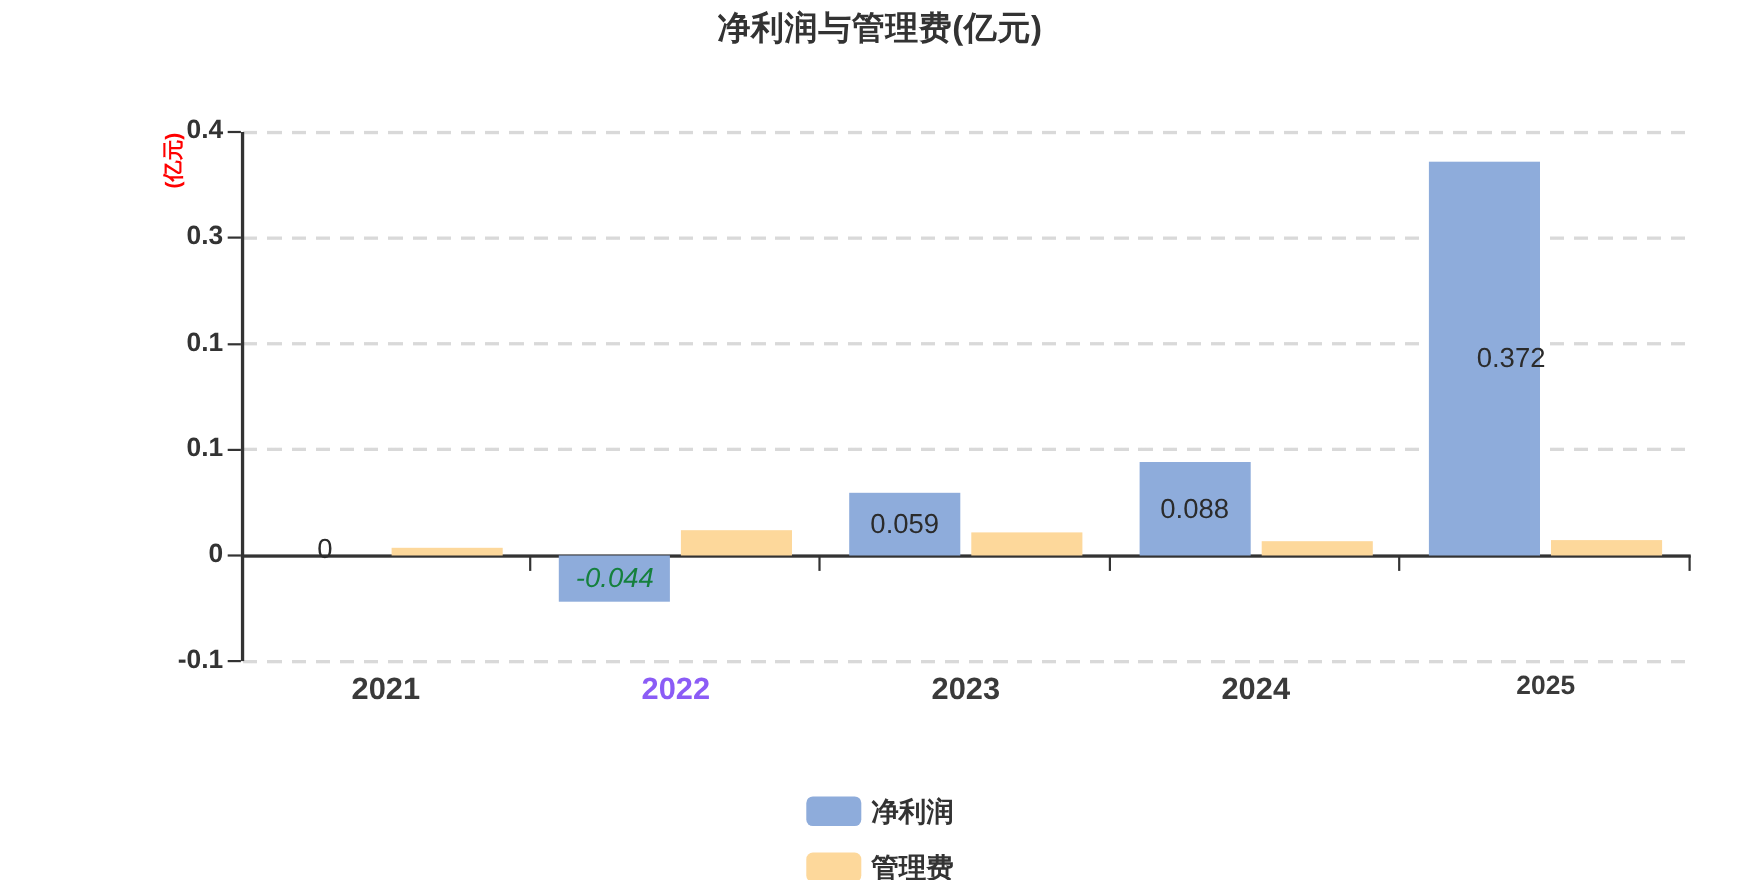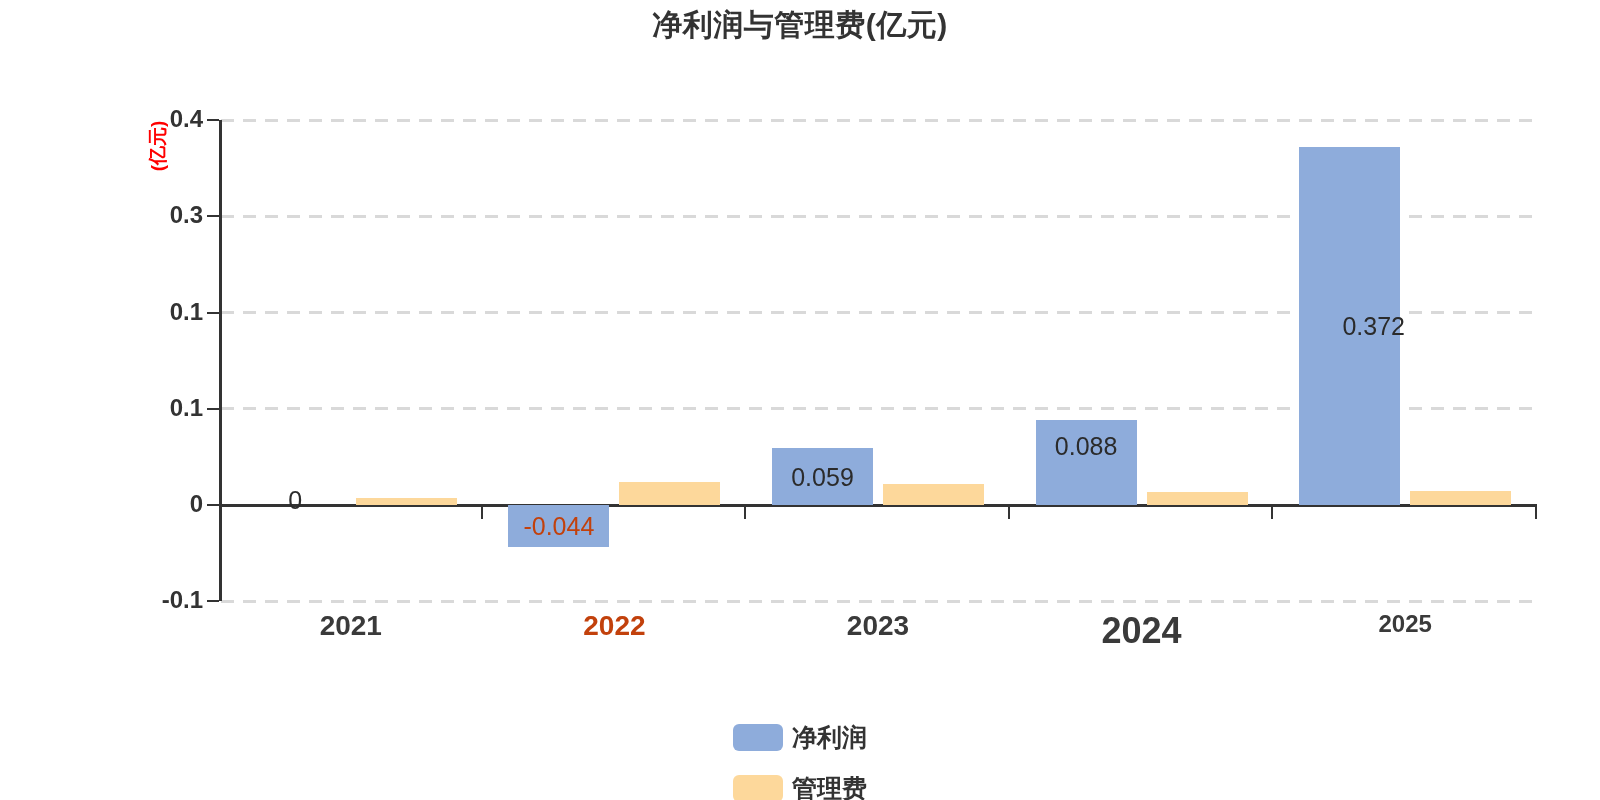--- a/index.html
+++ b/index.html
@@ -59,31 +59,31 @@
       <div style="position: absolute; left: 219px; top: 503.5px; width: 1318px; height: 3px; background: rgb(51, 51, 51);"></div>
       <div style="position: absolute; left: 480.6px; top: 505px; width: 2px; height: 14px; background: rgb(51, 51, 51);"></div>
       <div style="position: absolute; left: 744.2px; top: 505px; width: 2px; height: 14px; background: rgb(51, 51, 51);"></div>
       <div style="position: absolute; left: 1007.8px; top: 505px; width: 2px; height: 14px; background: rgb(51, 51, 51);"></div>
       <div style="position: absolute; left: 1271.4px; top: 505px; width: 2px; height: 14px; background: rgb(51, 51, 51);"></div>
       <div style="position: absolute; left: 1535px; top: 505px; width: 2px; height: 14px; background: rgb(51, 51, 51);"></div>
       <div style="position: absolute; left: 295.3px; top: 500px; transform: translate(-50%, -50%); font-size: 25px; color: rgb(43, 43, 43); white-space: nowrap;">0</div>
       <div style="position: absolute; left: 355.8px; top: 498.262px; width: 101px; height: 6.7375px; background: rgb(253, 216, 155);"></div>
       <div style="position: absolute; left: 350.8px; top: 610px; transform: translateX(-50%); font-size: 28px; font-weight: 600; color: rgb(58, 58, 58);">2021</div>
       <div style="position: absolute; left: 508.4px; top: 505px; width: 101px; height: 42.35px; background: rgb(142, 172, 219);"></div>
-      <div style="position: absolute; left: 558.9px; top: 526.175px; transform: translate(-50%, -50%); font-size: 25px; color: #c2410c; white-space: nowrap;">-0.044</div>
+      <div style="position: absolute; left: 558.9px; top: 526.175px; transform: translate(-50%, -50%); font-size: 25px; color: #15803d; white-space: nowrap; font-style: italic;">-0.044</div>
       <div style="position: absolute; left: 619.4px; top: 481.9px; width: 101px; height: 23.1px; background: rgb(253, 216, 155);"></div>
-      <div style="position: absolute; left: 614.4px; top: 610px; transform: translateX(-50%); font-size: 28px; font-weight: 600; color: #c2410c; text-align: right;">2022</div>
+      <div style="position: absolute; left: 614.4px; top: 610px; transform: translateX(-50%); font-size: 28px; font-weight: 600; color: #8b5cf6; text-align: right;">2022</div>
       <div style="position: absolute; left: 772px; top: 448.212px; width: 101px; height: 56.7875px; background: rgb(142, 172, 219);"></div>
       <div style="position: absolute; left: 822.5px; top: 476.606px; transform: translate(-50%, -50%); font-size: 25px; color: rgb(43, 43, 43); white-space: nowrap;">0.059</div>
       <div style="position: absolute; left: 883px; top: 483.825px; width: 101px; height: 21.175px; background: rgb(253, 216, 155);"></div>
       <div style="position: absolute; left: 878px; top: 610px; transform: translateX(-50%); font-size: 28px; font-weight: 600; color: rgb(58, 58, 58);">2023</div>
       <div style="position: absolute; left: 1035.6px; top: 420.3px; width: 101px; height: 84.7px; background: rgb(142, 172, 219);"></div>
-      <div style="position: absolute; left: 1086.1px; top: 446px; transform: translate(-50%, -50%); font-size: 25px; color: rgb(43, 43, 43); white-space: nowrap;">0.088</div>
+      <div style="position: absolute; left: 1086.1px; top: 463px; transform: translate(-50%, -50%); font-size: 25px; color: rgb(43, 43, 43); white-space: nowrap;">0.088</div>
       <div style="position: absolute; left: 1146.6px; top: 491.525px; width: 101px; height: 13.475px; background: rgb(253, 216, 155);"></div>
-      <div style="position: absolute; left: 1141.6px; top: 610px; transform: translateX(-50%); font-size: 36px; font-weight: 600; color: rgb(58, 58, 58);">2024</div>
+      <div style="position: absolute; left: 1141.6px; top: 610px; transform: translateX(-50%); font-size: 28px; font-weight: 600; color: rgb(58, 58, 58);">2024</div>
       <div style="position: absolute; left: 1299.2px; top: 146.95px; width: 101px; height: 358.05px; background: rgb(142, 172, 219);"></div>
       <div style="position: absolute; left: 1349.7px; top: 325.975px; transform: translate(-50%, -50%); font-size: 25px; color: rgb(43, 43, 43); white-space: nowrap; margin-left: 24px;">0.372</div>
       <div style="position: absolute; left: 1410.2px; top: 490.562px; width: 101px; height: 14.4375px; background: rgb(253, 216, 155);"></div>
       <div style="position: absolute; left: 1405.2px; top: 610px; transform: translateX(-50%); font-size: 24px; font-weight: 600; color: rgb(58, 58, 58);">2025</div>
     </div>
 
   <div class="legend">
     <div class="legend-item">
       <span class="legend-swatch" style="background: rgb(142, 172, 219);"></span>
       <span class="legend-label">净利润</span>

